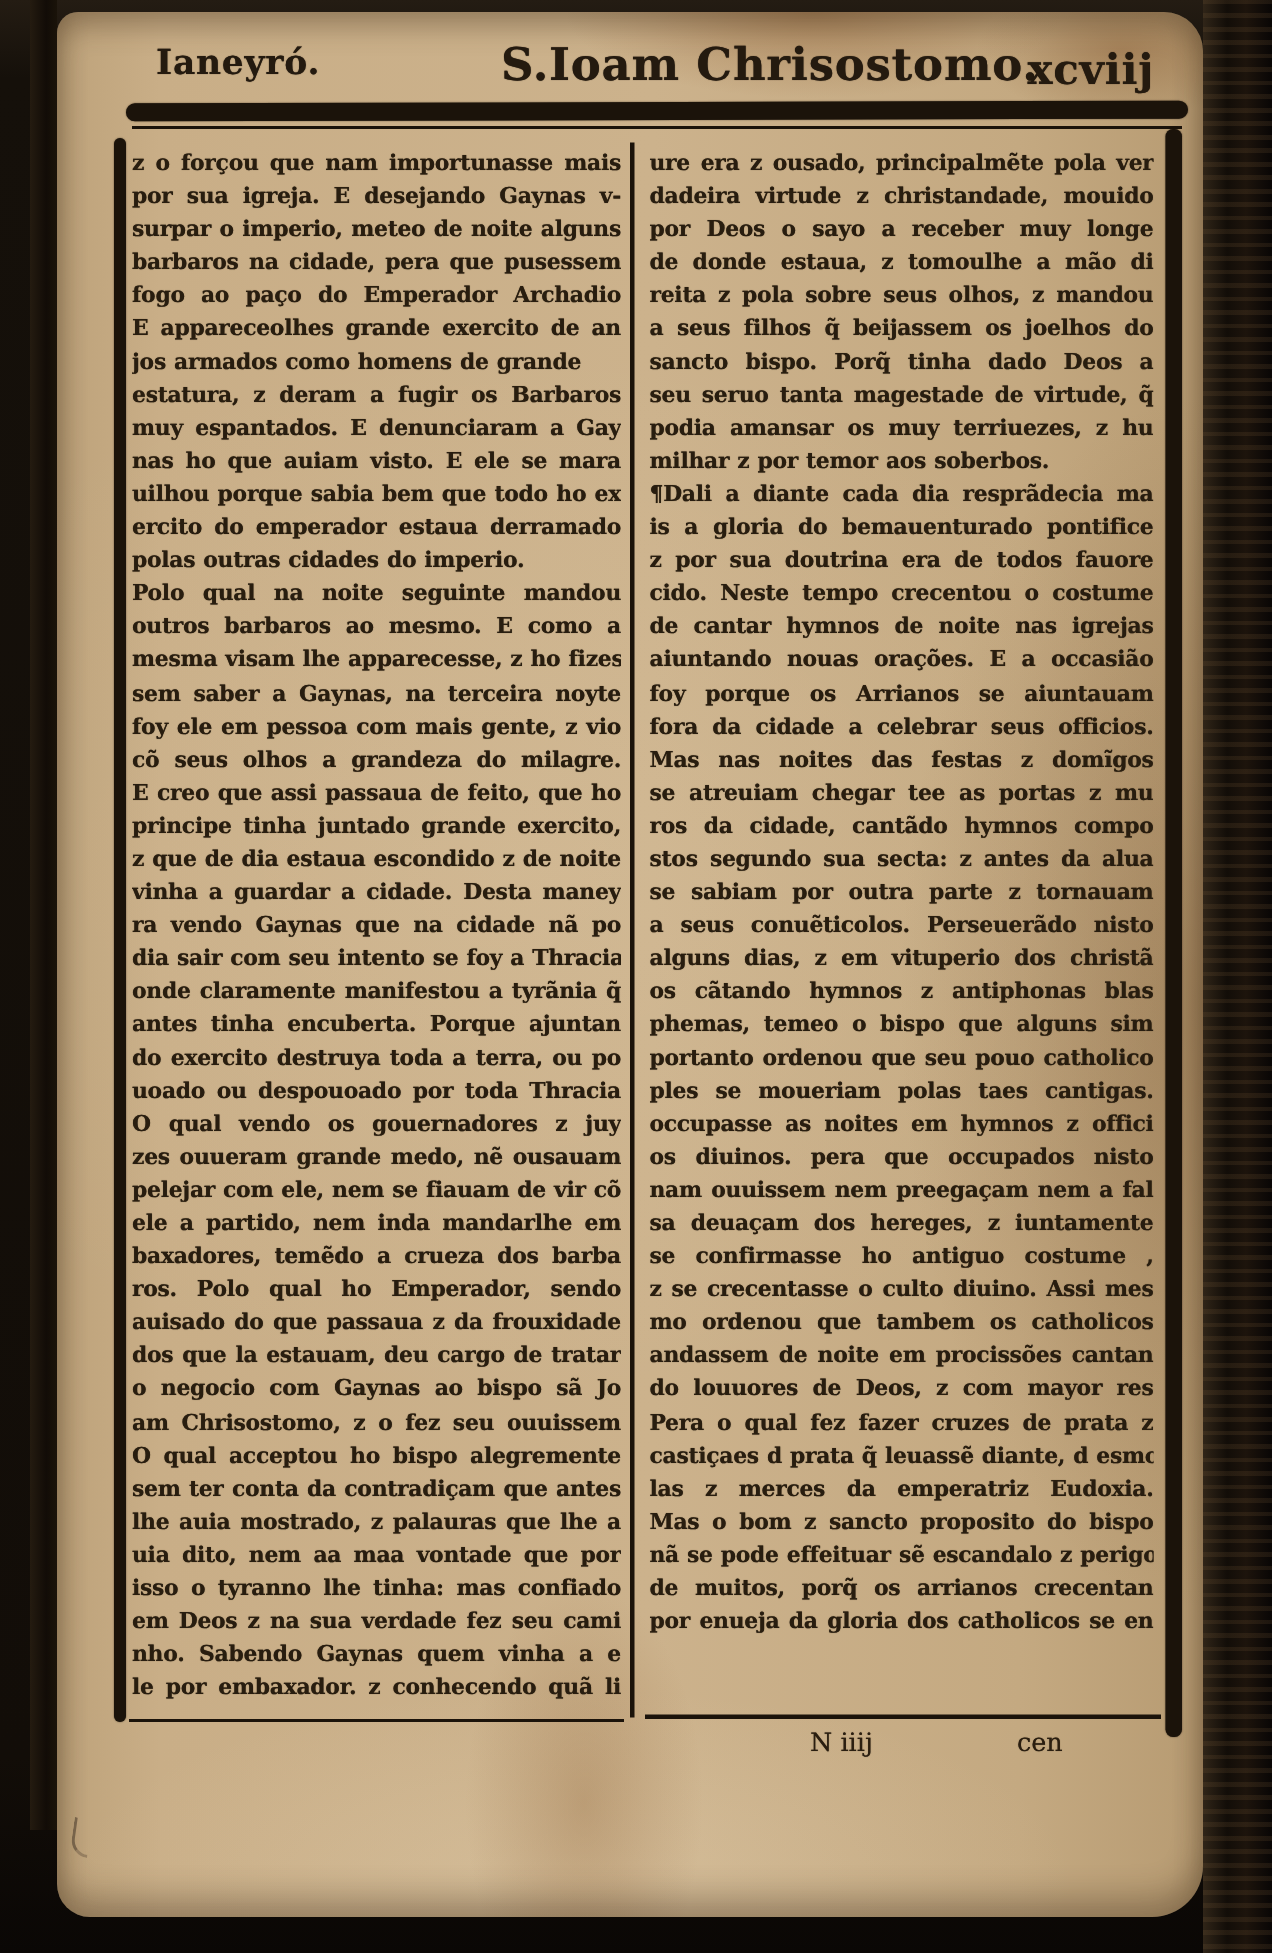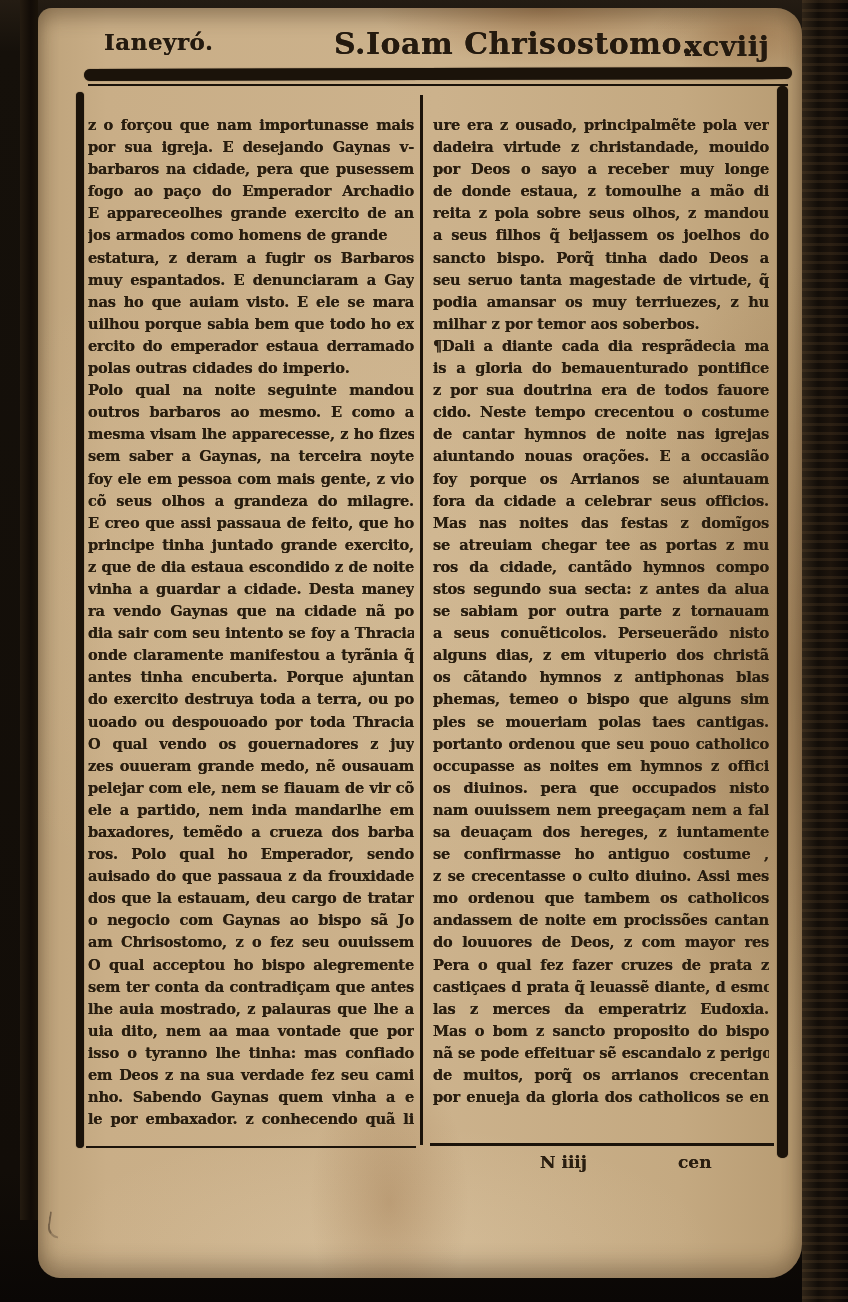--- a/index.html
+++ b/index.html
@@ -45,25 +45,24 @@
               text-shadow:0 0 .6px rgba(36,26,15,.9);margin-left:34px; }
   
   .rule { position:absolute; background:#1b130a; }
   .rule.soft { box-shadow:0 0 1px 0 rgba(27,19,10,.8); }
   
   .col {
     position:absolute; top:98px; height:1044px; overflow:hidden;
     color:#281d0f; font-weight:bold; font-size:14.6px; line-height:22.1px;
     letter-spacing:-0.2px; word-spacing:.5px;
     text-shadow:0 0 .5px rgba(40,28,14,.85);
-    margin-top:16px;
   }
   .col .line { text-align:justify; text-align-last:justify; white-space:nowrap; }
   .col .line.short { text-align-last:left; }
-  .footer-text { position:absolute; color:#2a1e10; font-weight:bold; font-size:17px;
+  .footer-text { position:absolute; color:#2a1e10; font-weight:normal; font-size:17px;
                  text-shadow:0 0 .5px rgba(42,30,16,.85); }
   .pen-curl {
     position:absolute; left:48px; top:1212px; width:12px; height:26px;
     border-left:2px solid #77634a; border-bottom:2px solid rgba(119,99,74,.55);
     border-radius:0 0 0 14px; transform:rotate(8deg);
   }
 </style>
 </head>
 <body>
 
@@ -82,20 +81,21 @@
   <div class="rule" style="left:88px; top:84px; width:700px; height:2px;"></div>
   <div class="rule soft" style="left:76px; top:92px; width:8px; height:1056px; border-radius:4px;"></div>
   <div class="rule soft" style="left:777px; top:86px; width:11px; height:1072px; border-radius:5px;"></div>
   <div class="rule" style="left:420px; top:95px; width:3px; height:1050px;"></div>
   <div class="rule" style="left:86px; top:1146px; width:330px; height:2px;"></div>
   <div class="rule" style="left:430px; top:1143px; width:344px; height:3px;"></div>
 
   <div class="col" style="left:88px; width:326px;">
       <div class="line">z o forçou que nam importunasse mais</div>
       <div class="line">por sua igreja. E desejando Gaynas v-</div>
+      <div class="line">surpar o imperio, meteo de noite alguns</div>
       <div class="line">barbaros na cidade, pera que pusessem</div>
       <div class="line">fogo ao paço do Emperador Archadio</div>
       <div class="line">E appareceolhes grande exercito de an</div>
       <div class="line short">jos armados como homens de grande</div>
       <div class="line">estatura, z deram a fugir os Barbaros</div>
       <div class="line">muy espantados. E denunciaram a Gay</div>
       <div class="line">nas ho que auiam visto. E ele se mara</div>
       <div class="line">uilhou porque sabia bem que todo ho ex</div>
       <div class="line">ercito do emperador estaua derramado</div>
       <div class="line short">polas outras cidades do imperio.</div>
@@ -155,22 +155,22 @@
       <div class="line">fora da cidade a celebrar seus officios.</div>
       <div class="line">Mas nas noites das festas z domĩgos</div>
       <div class="line">se atreuiam chegar tee as portas z mu</div>
       <div class="line">ros da cidade, cantãdo hymnos compo</div>
       <div class="line">stos segundo sua secta: z antes da alua</div>
       <div class="line">se sabiam por outra parte z tornauam</div>
       <div class="line">a seus conuẽticolos. Perseuerãdo nisto</div>
       <div class="line">alguns dias, z em vituperio dos christã</div>
       <div class="line">os cãtando hymnos z antiphonas blas</div>
       <div class="line">phemas, temeo o bispo que alguns sim</div>
+      <div class="line">portanto ordenou que seu pouo catholico</div>
       <div class="line">ples se moueriam polas taes cantigas.</div>
-      <div class="line">portanto ordenou que seu pouo catholico</div>
       <div class="line">occupasse as noites em hymnos z offici</div>
       <div class="line">os diuinos. pera que occupados nisto</div>
       <div class="line">nam ouuissem nem preegaçam nem a fal</div>
       <div class="line">sa deuaçam dos hereges, z iuntamente</div>
       <div class="line">se confirmasse ho antiguo costume ,</div>
       <div class="line">z se crecentasse o culto diuino. Assi mes</div>
       <div class="line">mo ordenou que tambem os catholicos</div>
       <div class="line">andassem de noite em procissões cantan</div>
       <div class="line">do louuores de Deos, z com mayor res</div>
       <div class="line">Pera o qual fez fazer cruzes de prata z</div>

